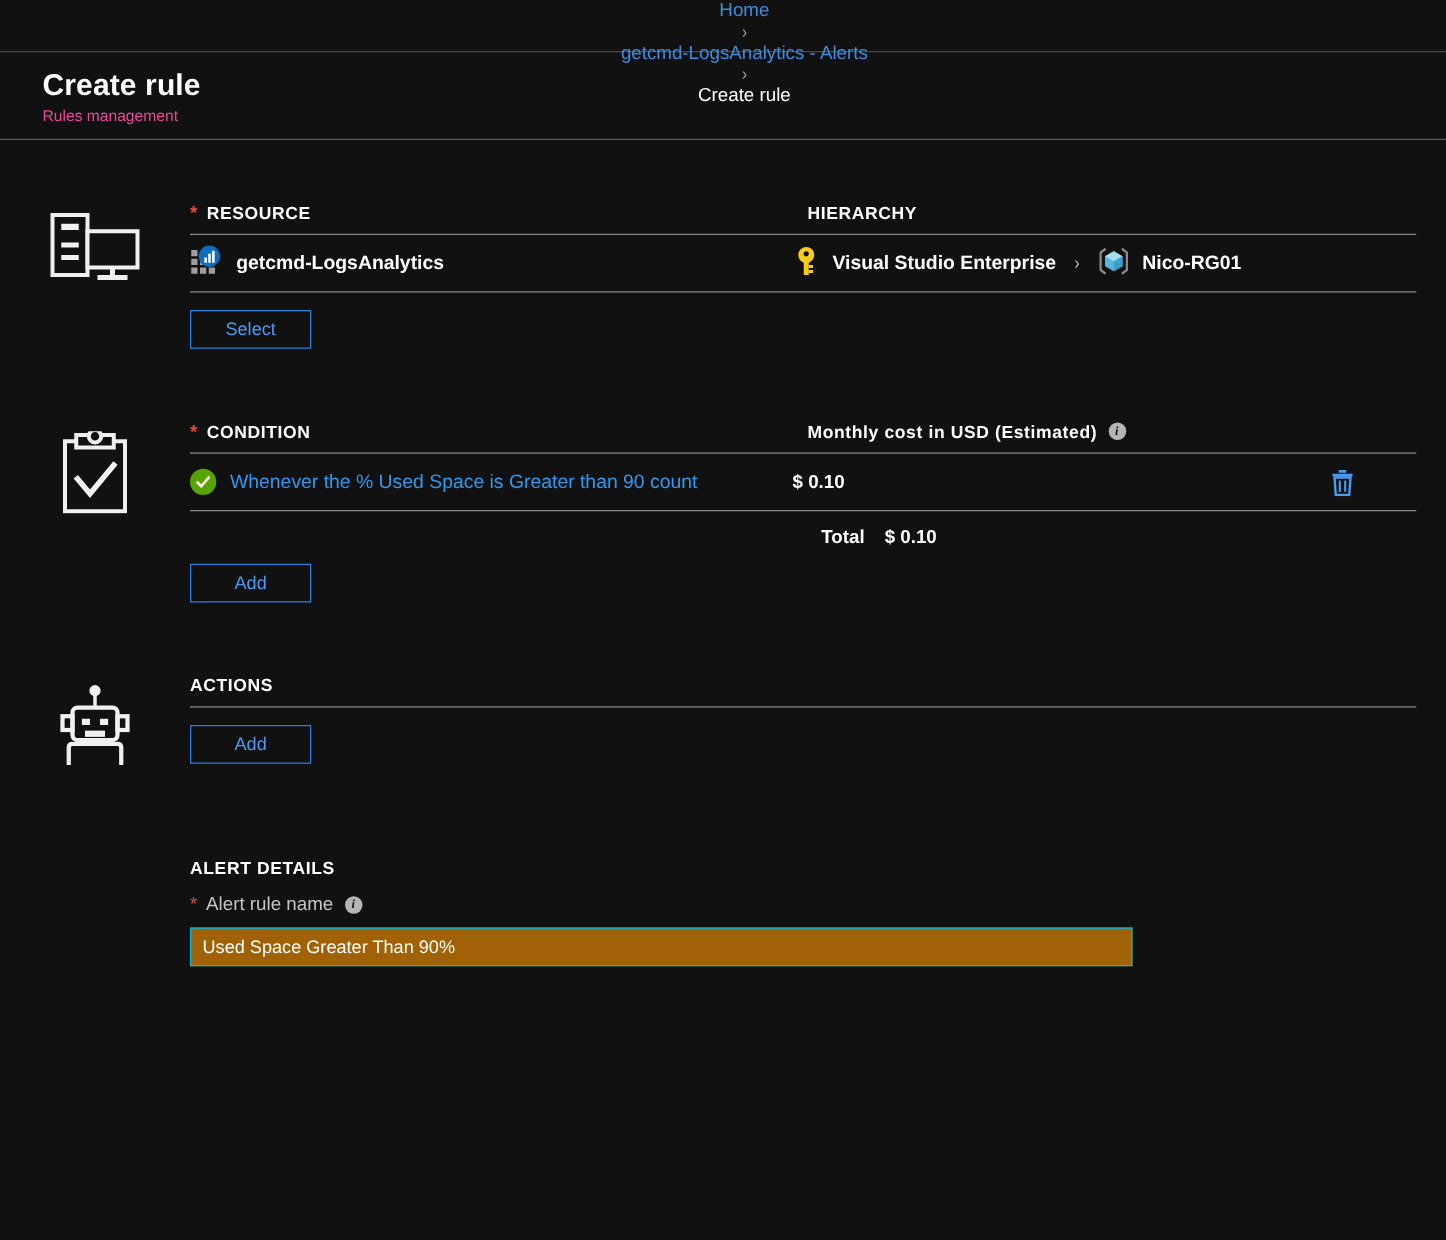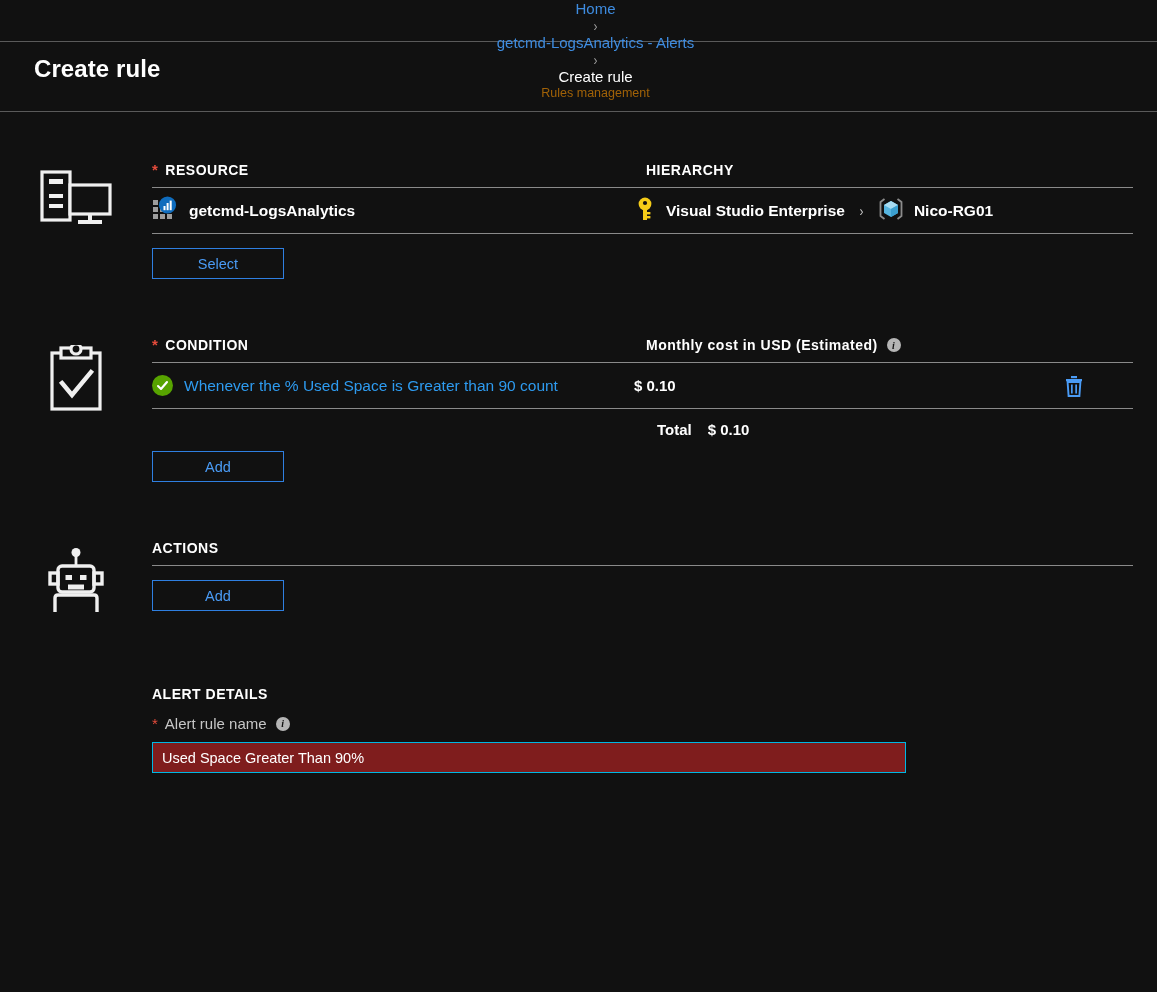--- a/index.html
+++ b/index.html
@@ -42,23 +42,22 @@
   }
   .page-title {
     font-size: 24px;
     font-weight: bold;
     color: #ffffff;
     line-height: 1.18;
     letter-spacing: 0.1px;
   }
   .page-subtitle {
     font-size: 12.5px;
-    color: #a16207;
+    color: #ec4899;
     margin-top: 3px;
-    text-align: center;
   }
 
   
   .content { position: relative; padding-top: 50px; }
 
   .section { position: relative; display: flex; }
   .sec-icon {
     width: 152px;
     min-width: 152px;
     display: flex;
@@ -90,21 +89,21 @@
     font-size: 15px;
   }
   .row .cell-left { display: flex; align-items: center; flex: 0 0 auto; }
   .row .cell-right {
     position: absolute; left: 482px;
     display: flex; align-items: center;
   }
 
   .btn-outline {
     margin-top: 14px;
-    width: 132px;
+    width: 97px;
     height: 31px;
     border: 1px solid #2f7fe0;
     background: transparent;
     color: #4a9bf5;
     font-size: 14.5px;
     font-family: "Liberation Sans", sans-serif;
     cursor: pointer;
     display: flex;
     align-items: center;
     justify-content: center;
@@ -171,21 +170,21 @@
   }
   .ad-label {
     margin-top: 13px;
     display: flex; align-items: center;
     font-size: 15px; color: #c6c6c6;
   }
   .ad-input {
     margin-top: 10px;
     width: 754px;
     height: 31px;
-    background: #7f1d1d;
+    background: #a16207;
     border: 1px solid #00b7e3;
     color: #ffffff;
     font-size: 14.5px;
     font-family: "Liberation Sans", sans-serif;
     padding: 0 9px;
     outline: none;
   }
 
   .spacer-lg { height: 58px; }
 </style>

